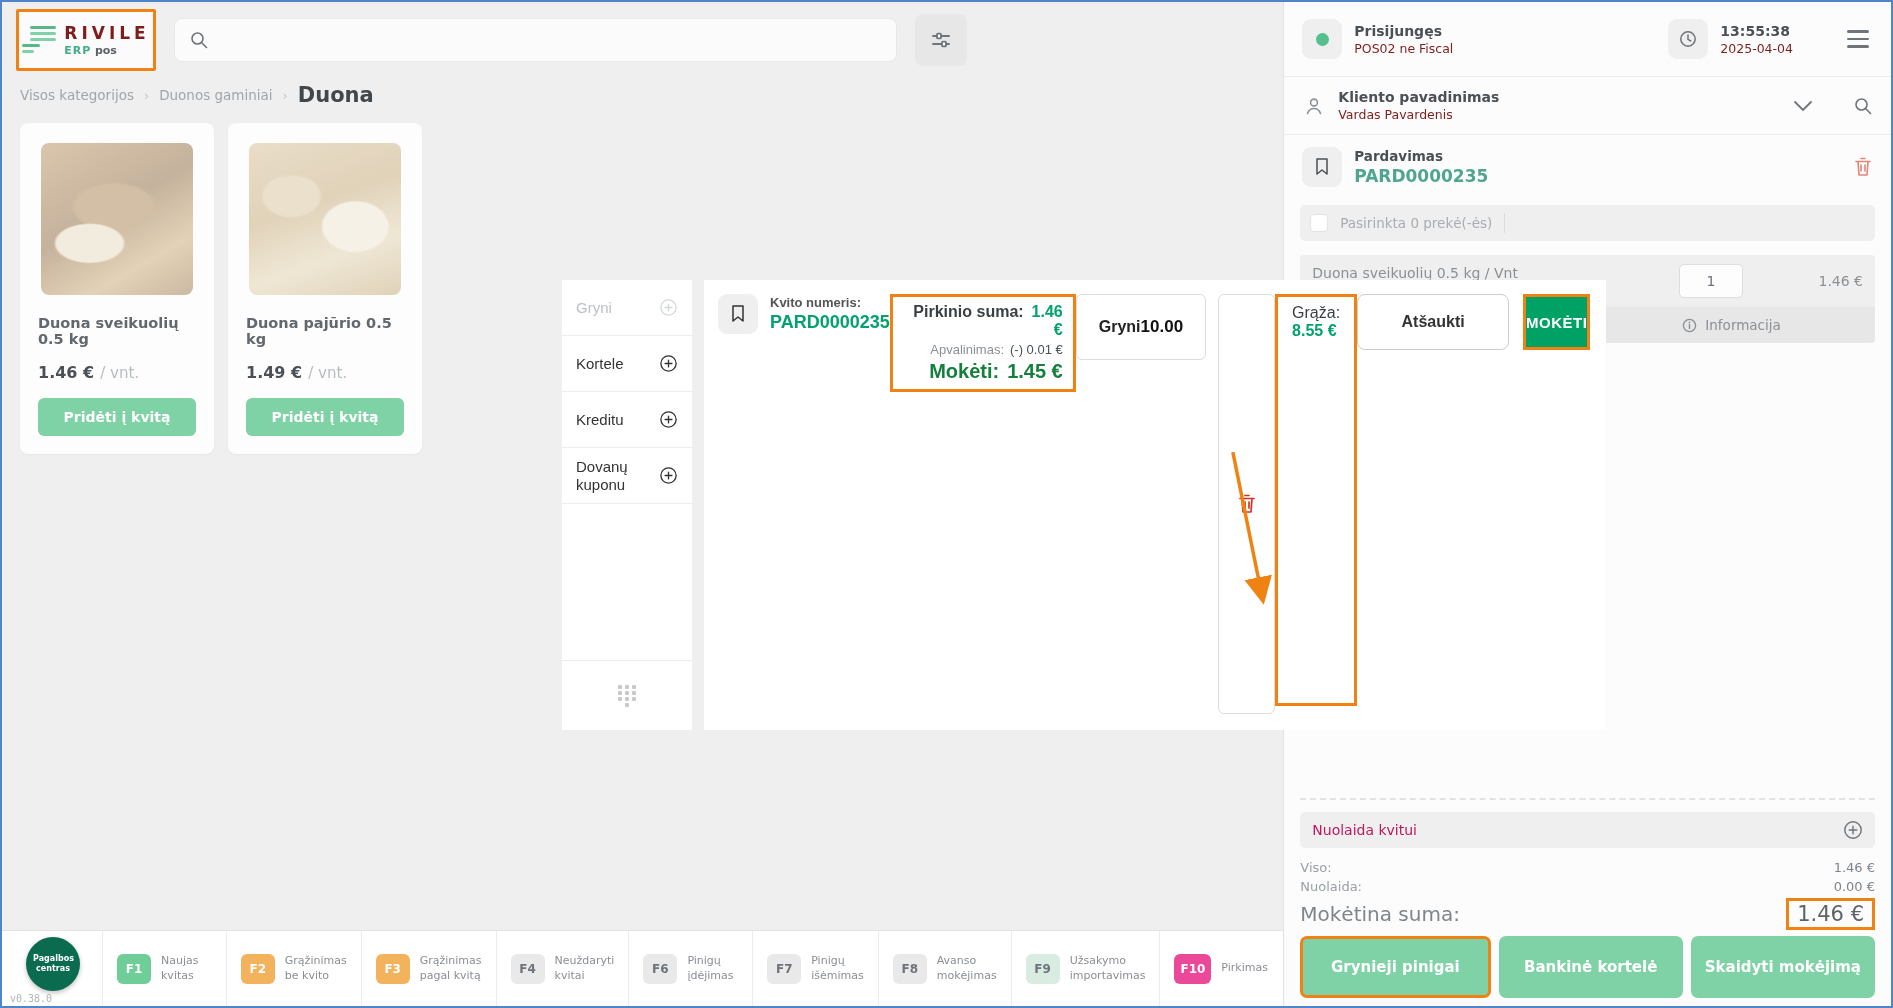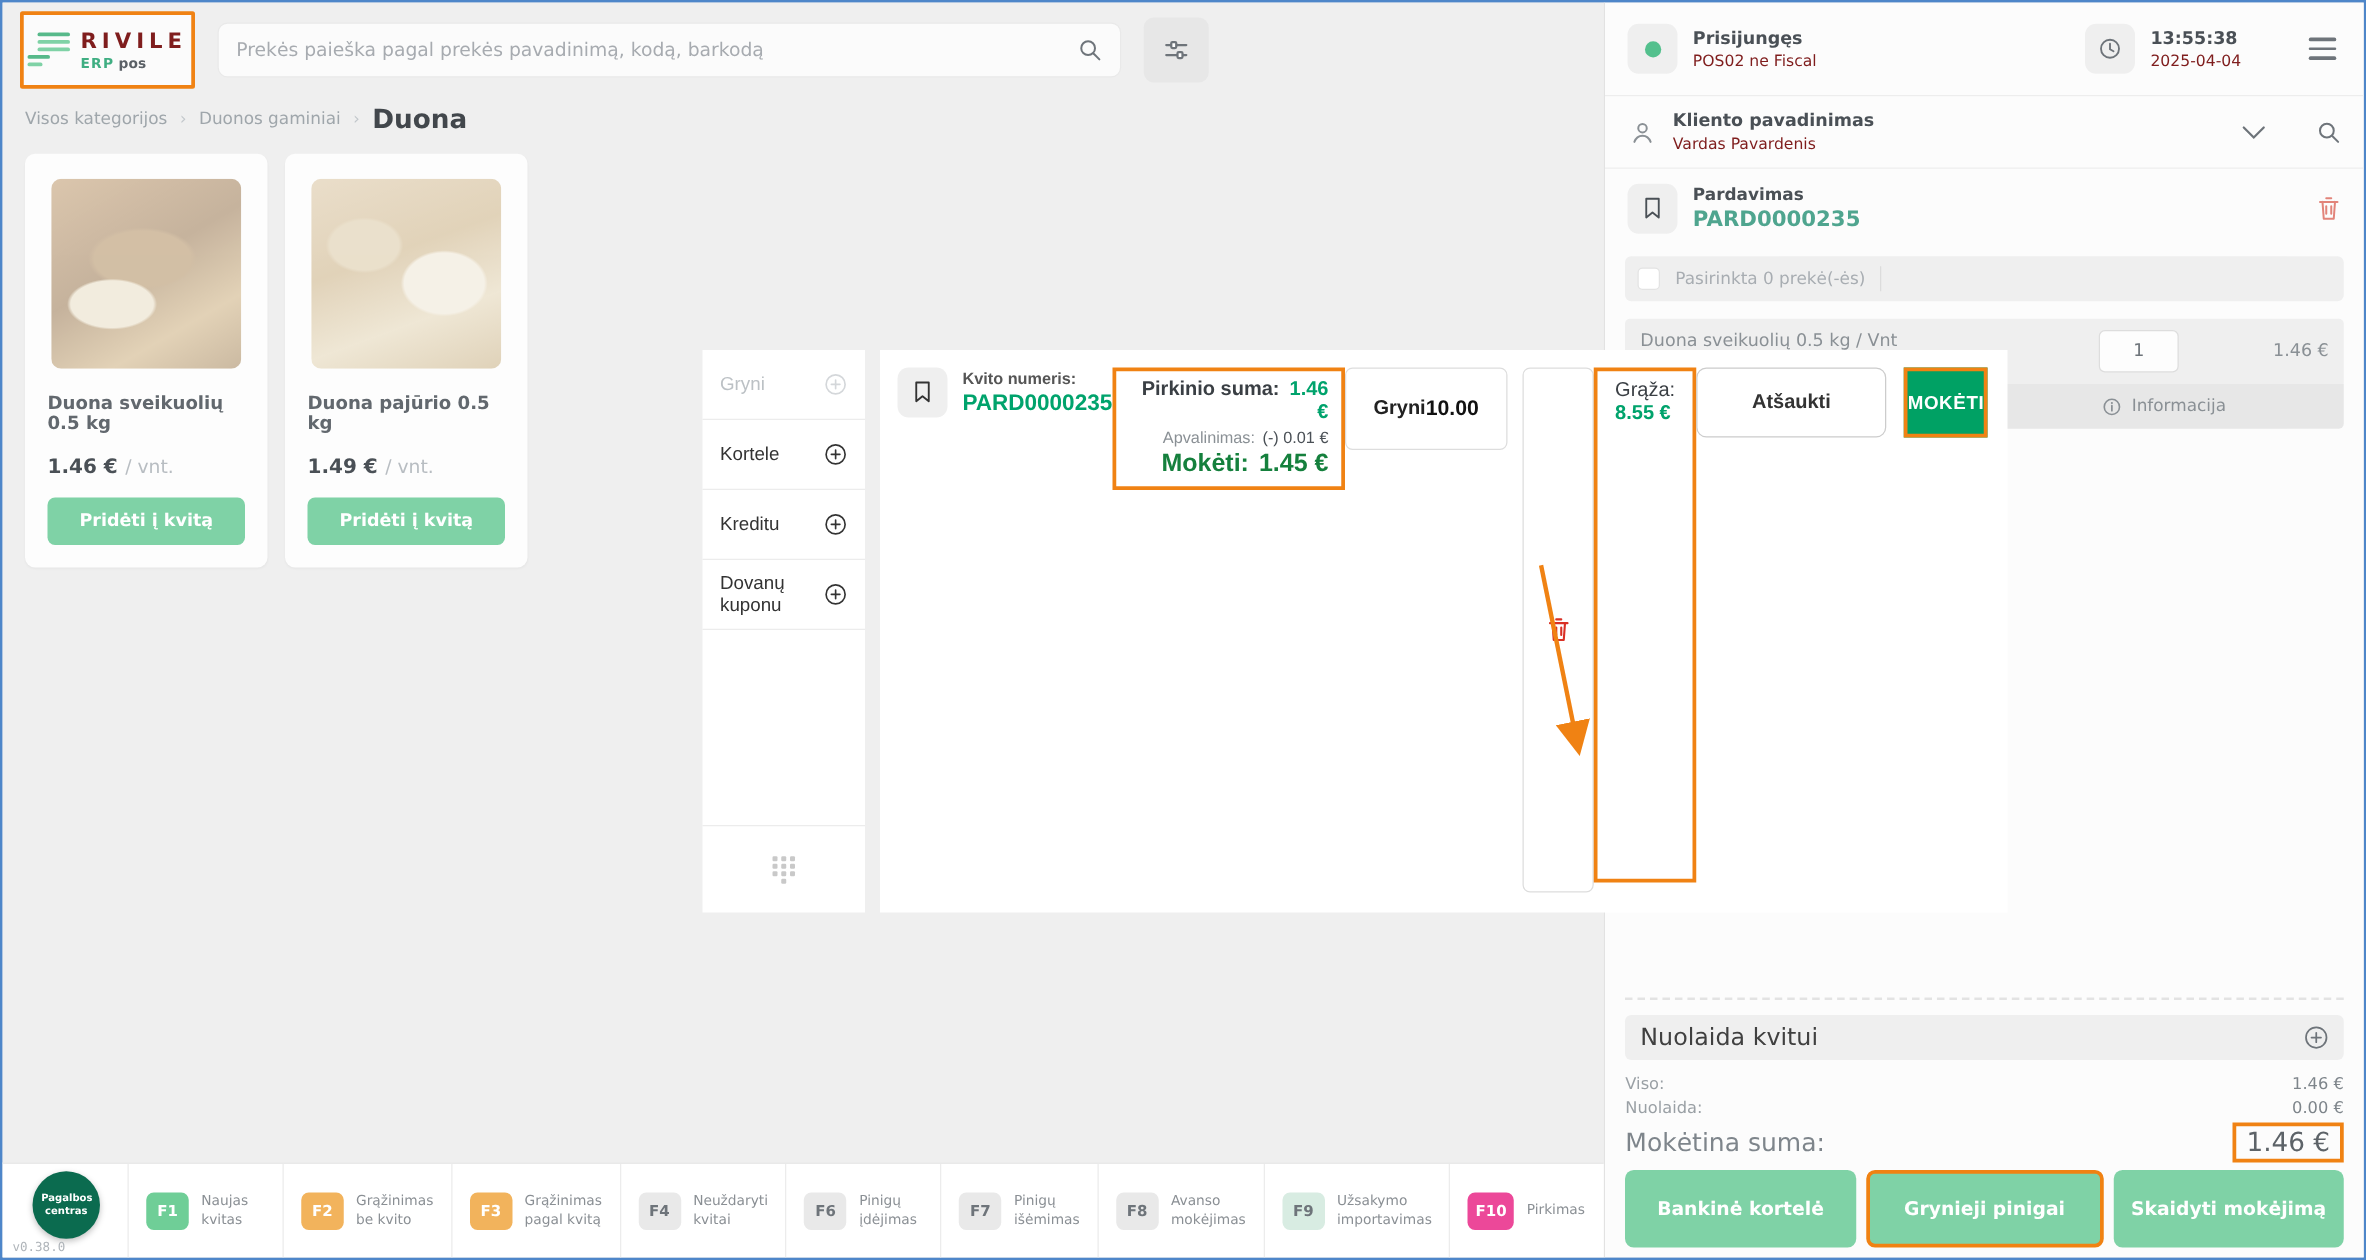--- a/index.html
+++ b/index.html
@@ -160,21 +160,21 @@
     font-size: 13.5px; color:#8a9095; cursor: pointer;
   }
   .item-tab + .item-tab { border-left: 1px solid #d8d8d8; }
   .sb-spacer { flex: 1; }
   .sb-bottom { flex:none; padding: 0 16px 8px; }
   .dashed-sep { border-top: 2px dashed #e3e3e3; margin-bottom: 12px; }
   .discount-bar {
     height: 36px; background:#efefef; border-radius: 5px;
     display:flex; align-items:center; padding: 0 12px; margin-bottom: 12px;
   }
-  .discount-bar .lbl { font-size: 19px; color:#404040; }
+  .discount-bar .lbl { font-size: 14px; color:#be185d; }
   .discount-bar .plus { margin-left:auto; cursor:pointer; display:flex; }
   .tot-row { display:flex; align-items:center; font-size: 13px; color:#9aa0a5; margin-bottom: 4px; }
   .tot-row .val { margin-left:auto; color:#7e858b; }
   .tot-big { display:flex; align-items:center; margin-top: 2px; }
   .tot-big .lbl { font-size: 20px; color:#7e858b; }
   .tot-big .val {
     margin-left:auto; font-size: 21px; color:#5d6368;
     border: 3px solid var(--ann); padding: 1px 8px;
   }
   .pay-btn-row { display:flex; gap: 8px; margin-top: 6px; }
@@ -261,21 +261,20 @@
             <i></i>
             <i></i>
           </span>
         <span class="logo-text">
           <div class="l1">RIVILE</div>
           <div class="l2"><span class="erp">ERP</span>
             <span class="pos">pos</span></div>
         </span>
       </div>
       <div class="search-wrap">
-        <input type="text" placeholder="Prekės paieška pagal prekės pavadinimą, kodą, barkodą" style="">
         <span>
           <svg class="ic" width="20" height="20" viewBox="0 0 20 20">
               <circle cx="8.5" cy="8.5" r="5.5" fill="none" stroke="#6e747a" stroke-width="1.6"></circle>
               <line x1="13" y1="13" x2="17.5" y2="17.5" stroke="#6e747a" stroke-width="1.6" stroke-linecap="round"></line>
             </svg>
         </span>
       </div>
       <div class="filter-btn">
         <span>
           <svg class="ic" width="22" height="22" viewBox="0 0 22 22" stroke="#6e747a" stroke-width="1.8" stroke-linecap="round">
@@ -495,22 +494,22 @@
       </div>
       <div class="tot-row">
         <span>Nuolaida:</span>
         <span class="val">0.00 €</span>
       </div>
       <div class="tot-big">
         <span class="lbl">Mokėtina suma:</span>
         <span class="val">1.46 €</span>
       </div>
       <div class="pay-btn-row">
+        <button class="pay-btn annotated">Grynieji pinigai</button>
         <button class="pay-btn">Bankinė kortelė</button>
-        <button class="pay-btn annotated">Grynieji pinigai</button>
         <button class="pay-btn">Skaidyti mokėjimą</button>
       </div>
     </div>
   </div>
 
   <div class="modal">
     <div class="modal-tabs">
       <div class="mtab disabled">
         <span class="lbl">Gryni</span>
         <span>

